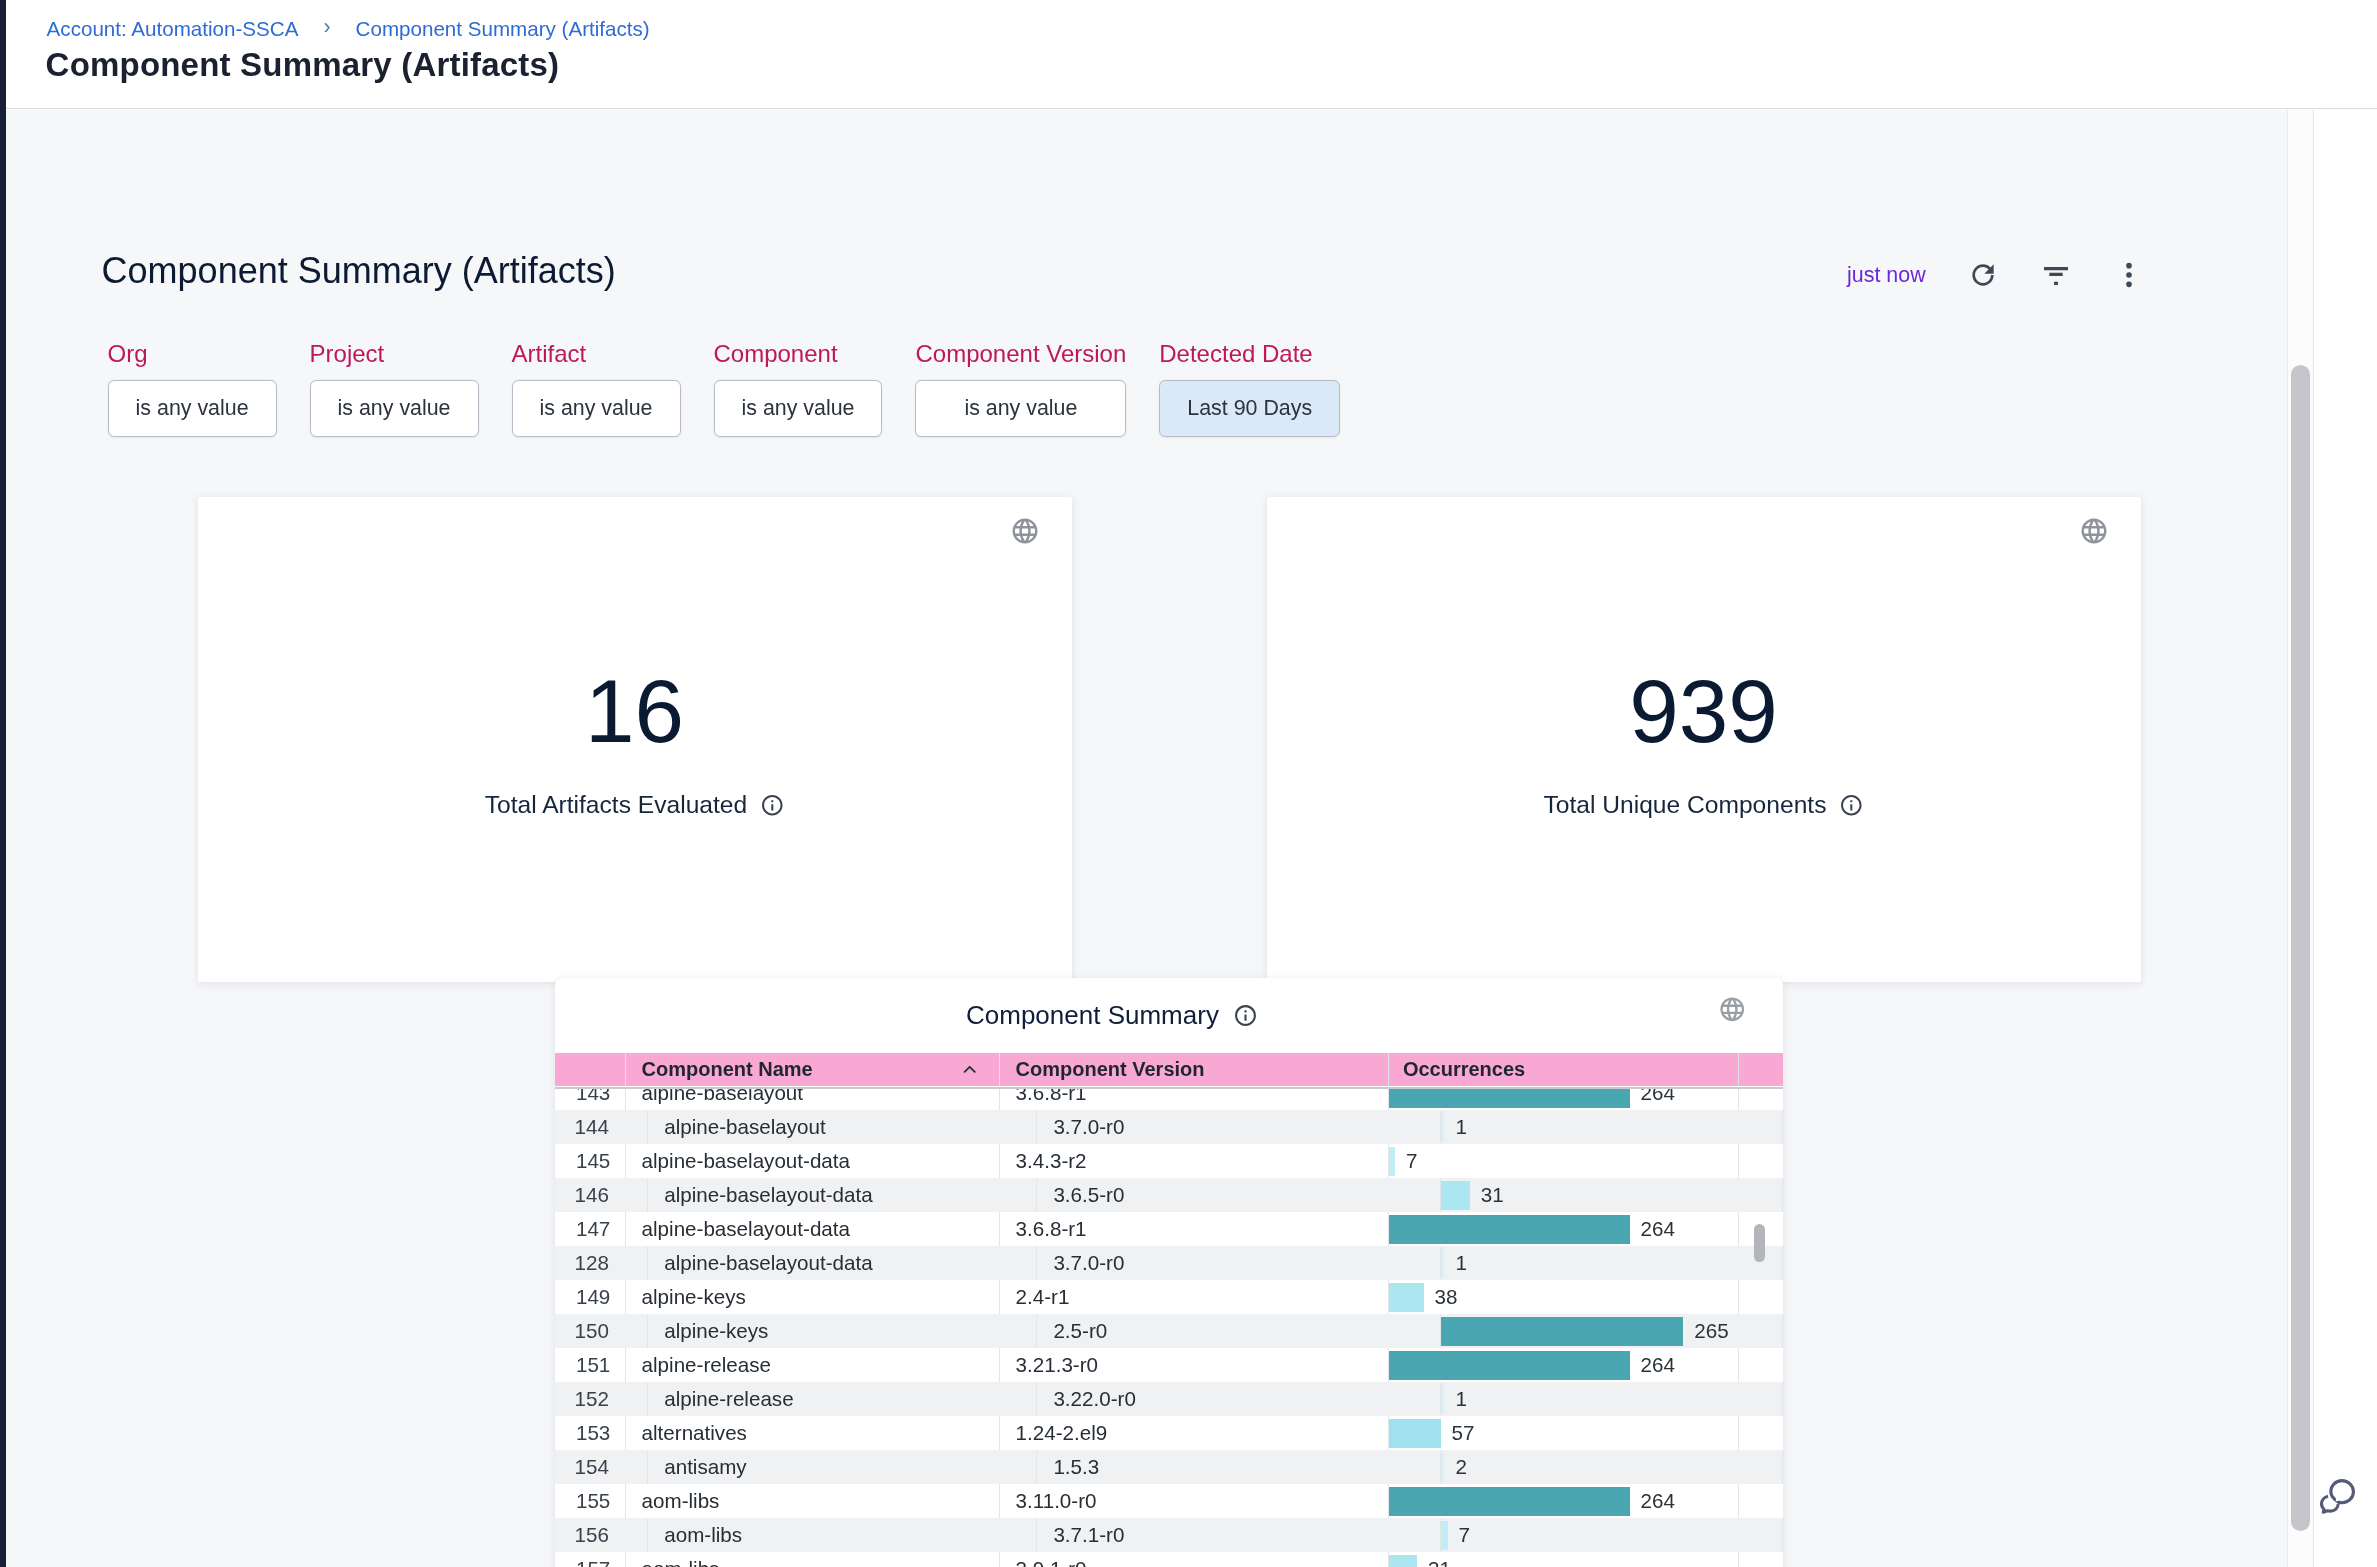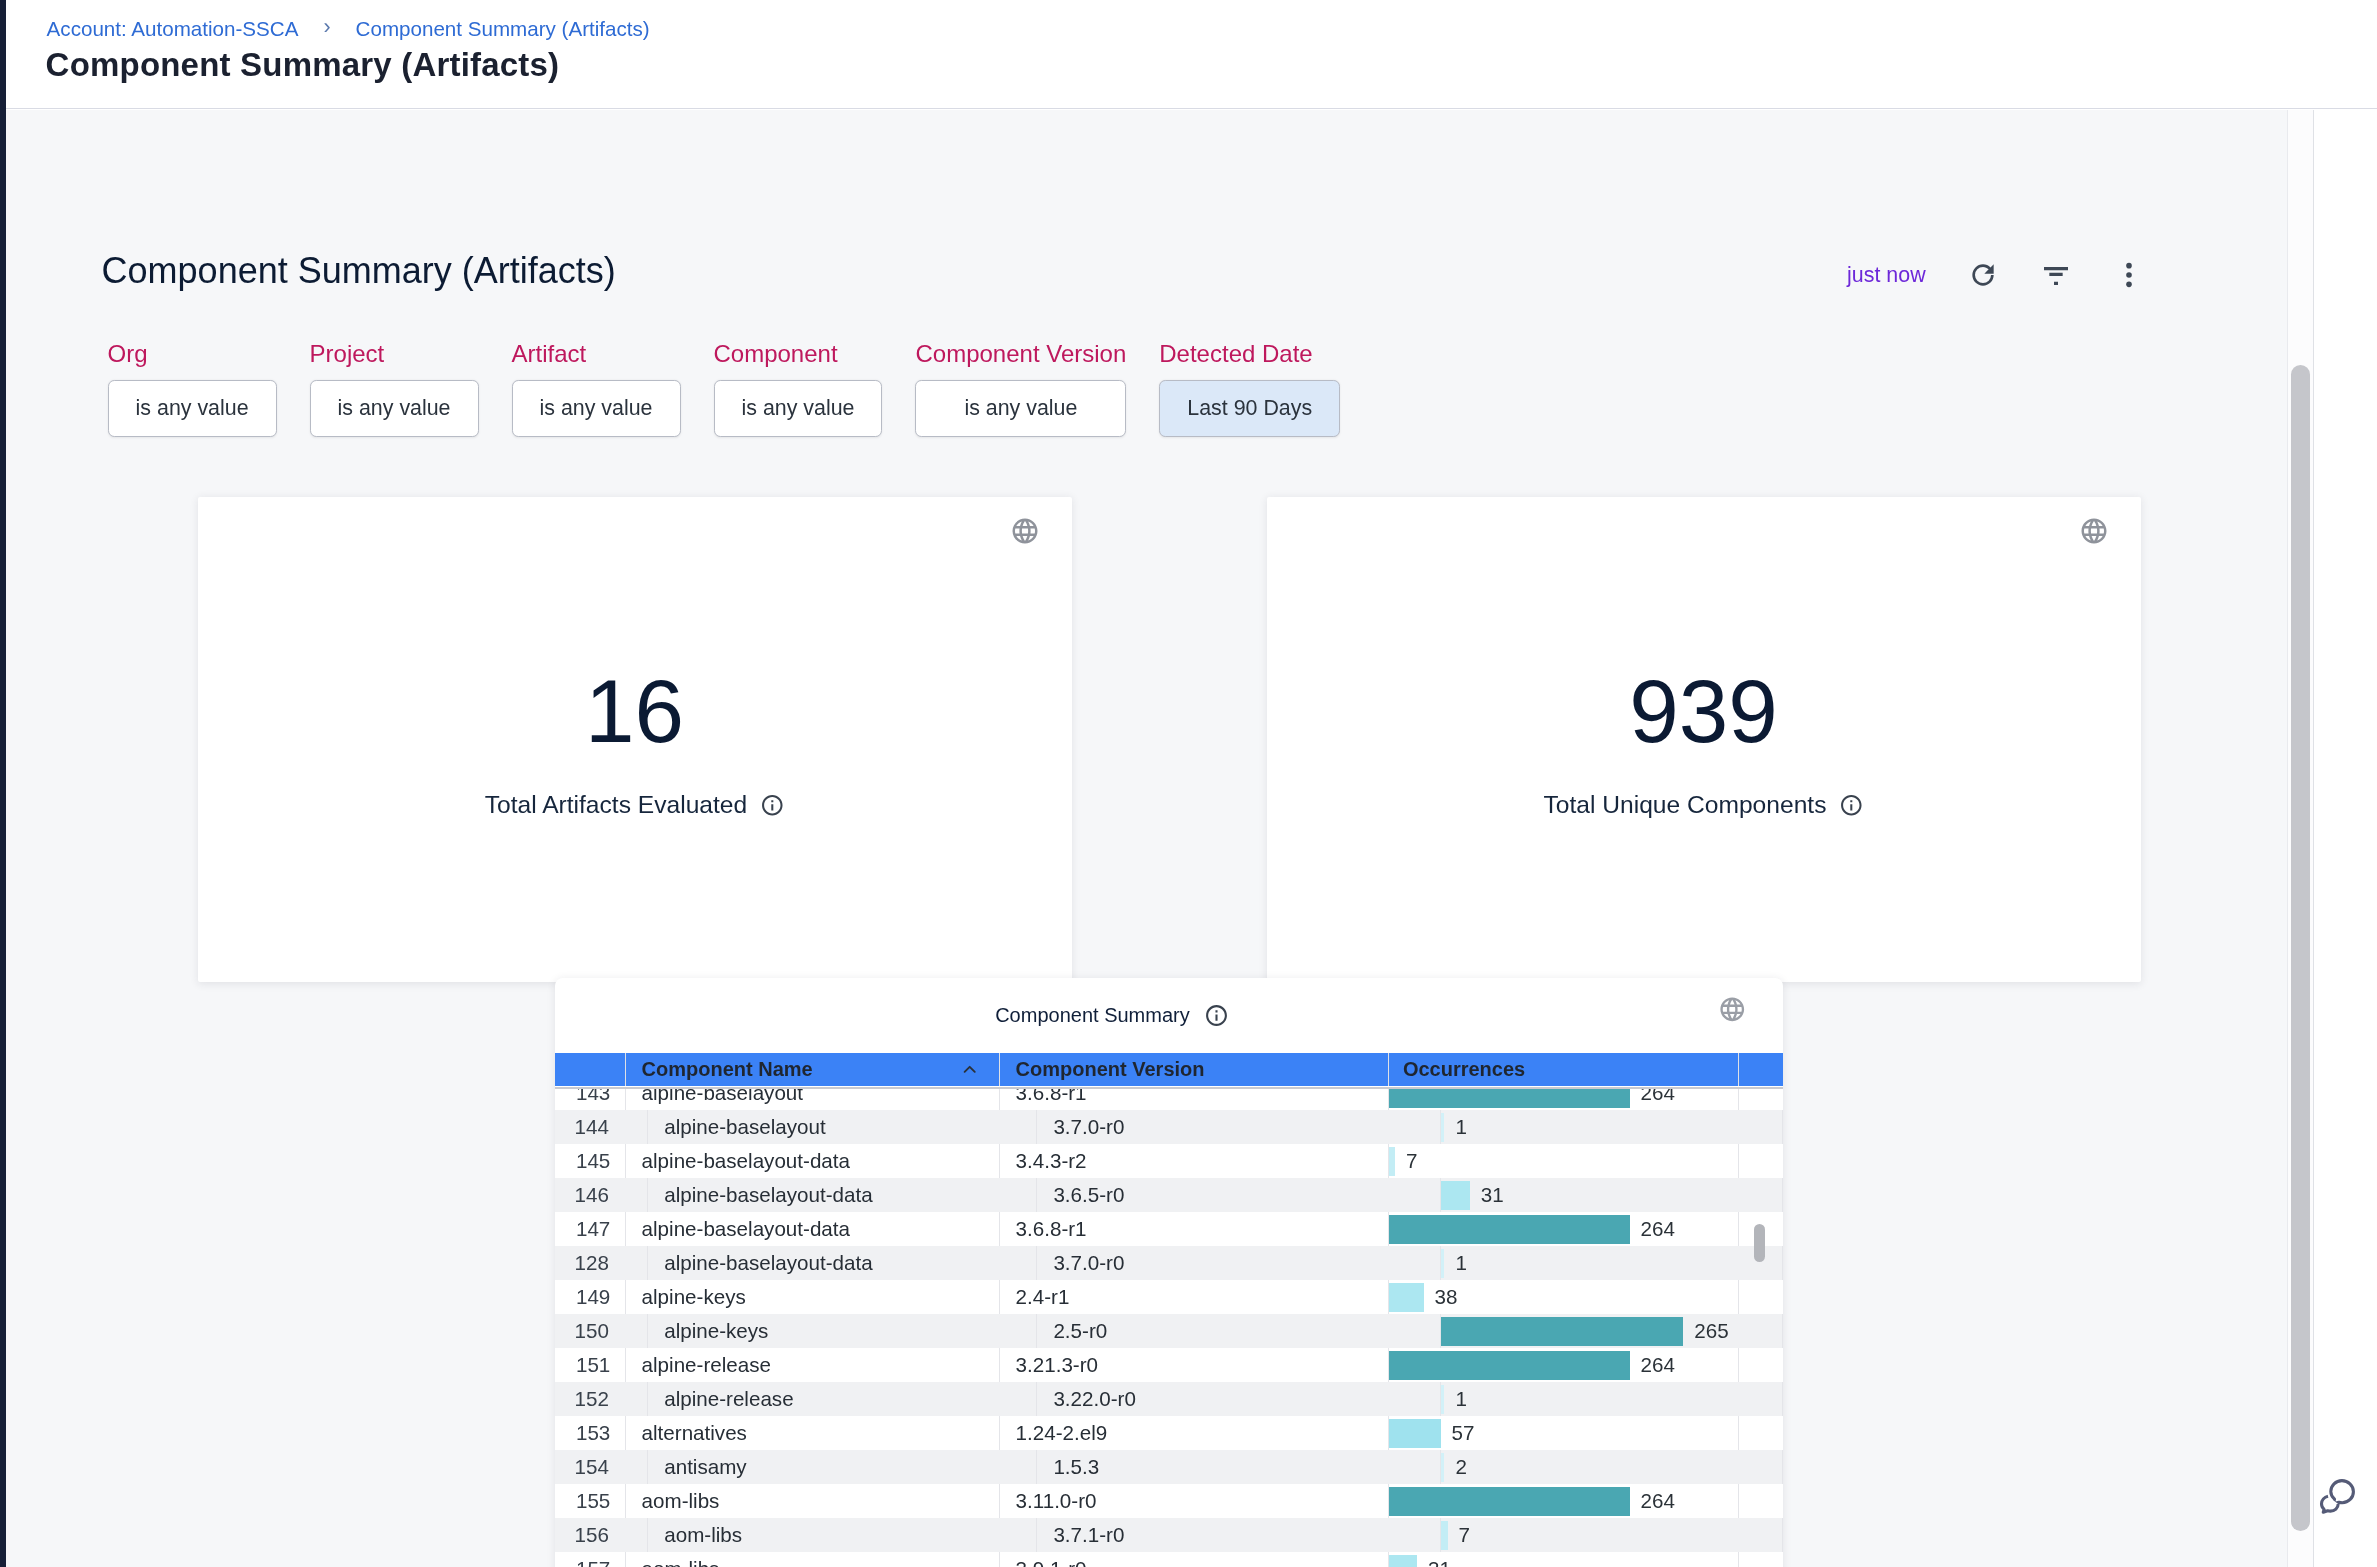--- a/index.html
+++ b/index.html
@@ -39,24 +39,24 @@
   .stat-inner { height:100%; display:flex; flex-direction:column; align-items:center; justify-content:center; gap:28.5px; }
   .stat-value { font-size:89px; font-weight:500; color:#0b1a33; }
   .stat-label { font-size:24.6px; color:#16263c; display:flex; align-items:center; gap:12.7px; }
   .globe { position:absolute; top:19px; right:32px; color:#8f939b; }
 
   
   .table-card { position:absolute; left:549px; top:868px; width:1228px; height:662px; background:#fff;
       border-radius:8px; box-shadow:0 1.6px 8px rgba(40,41,61,.10); overflow:hidden; }
   .table-title-row { position:absolute; top:0; left:0; width:1228px; height:75px; display:flex;
       align-items:center; justify-content:center; padding-right:113px; }
-  .table-title { font-size:20px; font-weight:500; color:#101f39; display:flex; align-items:center; gap:14.3px; }
+  .table-title { font-size:26px; font-weight:500; color:#101f39; display:flex; align-items:center; gap:14.3px; }
   .table-globe { position:absolute; top:17.4px; right:36px; color:#9a9ea6; }
   .thead { position:absolute; top:75px; left:0; width:1228px; height:33px; display:flex;
-      font-weight:700; font-size:20px; color:#1f2630; background:#3b82f6; }
+      font-weight:700; font-size:20px; color:#1f2630; background:#f9a8d4; }
   .th { line-height:33px; display:flex; align-items:center; }
   .th-num { width:70px; }
   .th-name { width:374px; border-left:0.8px solid #dfe1e6; padding-left:16px; }
   .th-version { width:389px; border-left:0.8px solid #dfe1e6; padding-left:16px; }
   .th-occ { width:351px; border-left:0.8px solid #dfe1e6; border-right:0.8px solid #dfe1e6; padding-left:14.3px; }
   .sort-caret { margin-left:auto; margin-right:20.6px; color:#2a313a; display:flex; }
 
   .rows-viewport { position:absolute; top:109px; left:0; width:1228px; height:553px; overflow:hidden;
       border-top:2.4px solid #c8cad1; }
   .rows { margin-top:-12.7px; }

